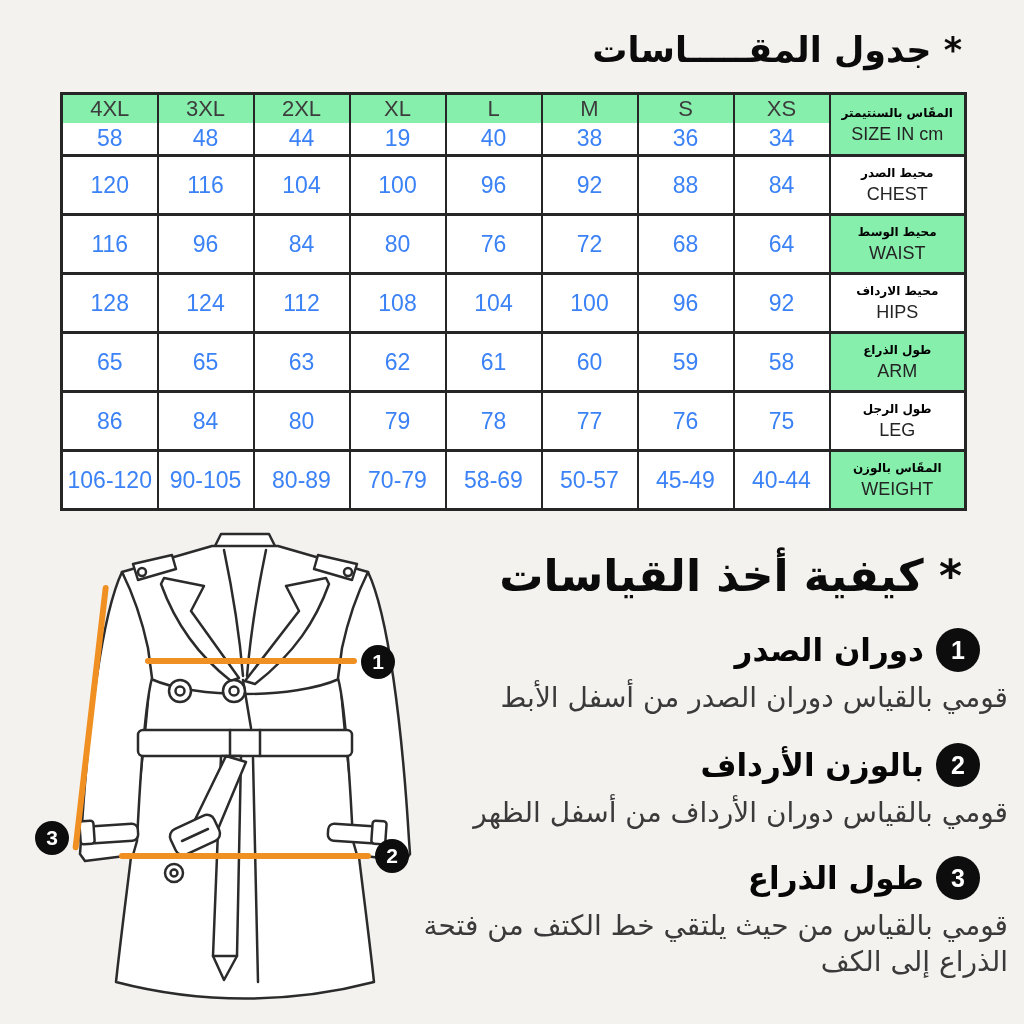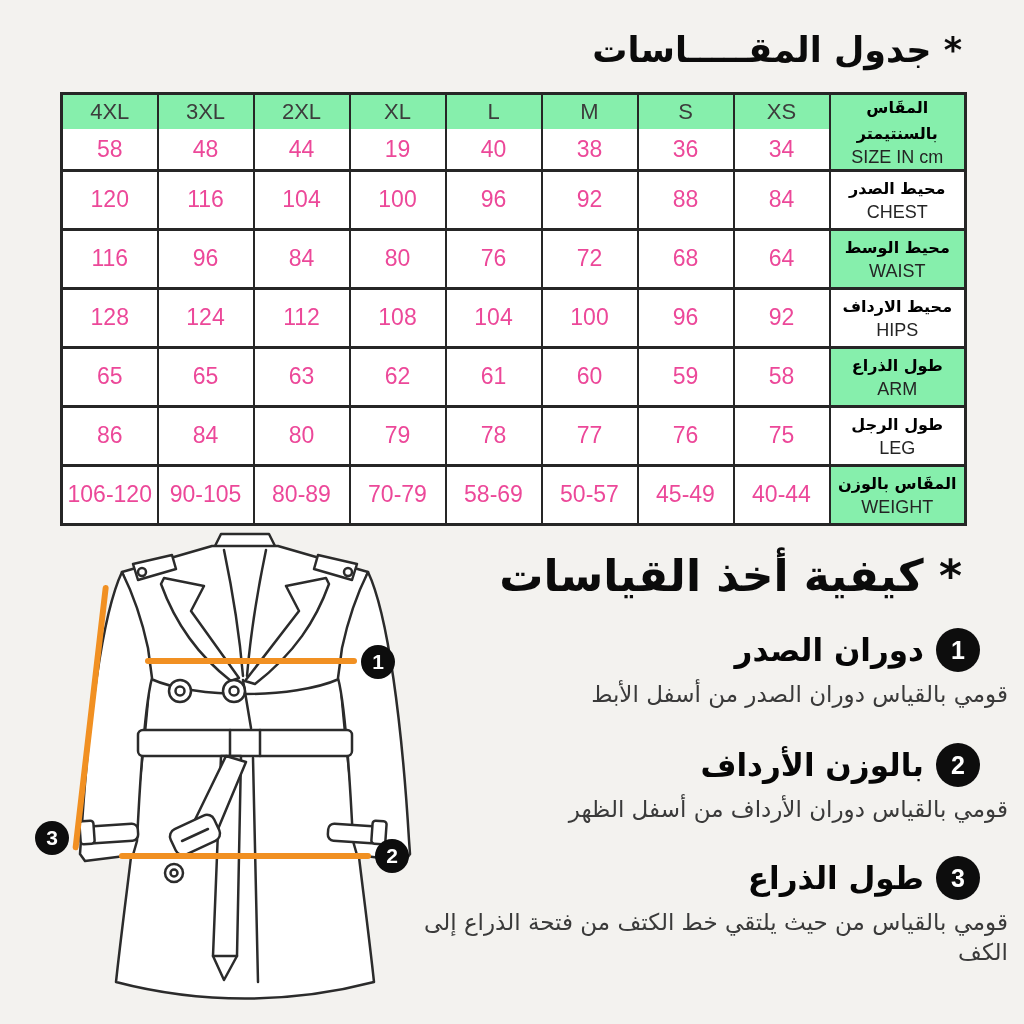--- a/index.html
+++ b/index.html
@@ -32,40 +32,40 @@
   }
   .size-table tr.size-name-row{height:29px;}
   .size-table tr.size-name-row .size-cell{border-bottom:0;}
   .size-table tr.num-row{height:33px;}
   .size-table tr.num-row .cell{border-top:0;border-bottom:3px solid #262626;}
   .size-table tr.meas-row{height:59px;}
   .size-table tr.meas-row .cell{border-bottom:3px solid #262626;}
   .size-table .head-span{border-bottom:3px solid #262626;}
   .blue{background:#86efac;}
   .size-cell{font-size:22px;color:#3c3c3c;font-weight:normal;}
-  .val-cell{font-size:23px;color:#ec4899;font-weight:normal;}
+  .val-cell{font-size:23px;color:#3b82f6;font-weight:normal;}
   .head-ar{
-    direction:rtl;font-size:16px;font-weight:bold;color:#000;line-height:1.6;
+    direction:rtl;font-size:12px;font-weight:bold;color:#000;line-height:1.6;
     font-family:"DejaVu Sans",sans-serif;
   }
   .head-en{font-size:18px;color:#242424;line-height:1.25;font-weight:normal;}
   
   .item{position:absolute;right:16px;direction:rtl;text-align:right;width:640px;}
   .item-head{display:flex;align-items:center;gap:12px;margin-left:auto;margin-right:28px;}
   .badge{
     flex:0 0 auto;width:44px;height:44px;border-radius:50%;background:#0d0d0d;
     color:#fff;font-size:25px;font-weight:bold;display:flex;align-items:center;
     justify-content:center;
   }
   .item-title{
     font-size:31px;font-weight:bold;color:#060606;
     font-family:"DejaVu Sans","Liberation Sans",sans-serif;
   }
   .item-desc{
-    margin-top:8px;font-size:23px;color:#3a3a3a;line-height:1.3;
+    margin-top:8px;font-size:28px;color:#3a3a3a;line-height:1.3;
     font-family:"DejaVu Sans","Liberation Sans",sans-serif;
   }
   .item1{top:628px;}
   .item2{top:743px;}
   .item3{top:856px;}
   
   .coat-svg{position:absolute;left:38px;top:528px;width:390px;height:488px;}
   .oline{position:absolute;height:6px;background:#f19022;border-radius:3px;z-index:3;}
   .oline1{left:145px;top:658px;width:212px;}
   .oline2{left:119px;top:853px;width:252px;}

